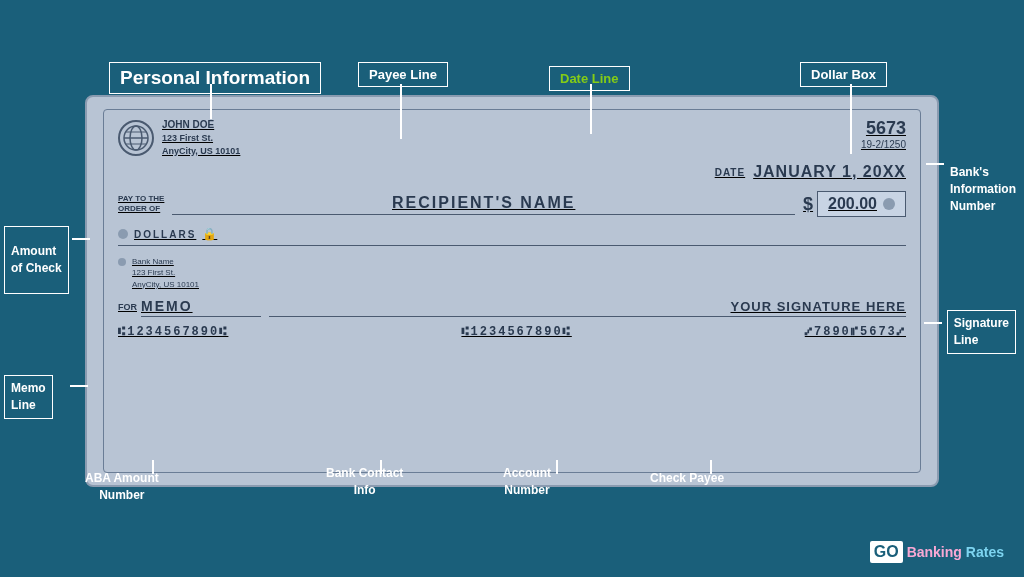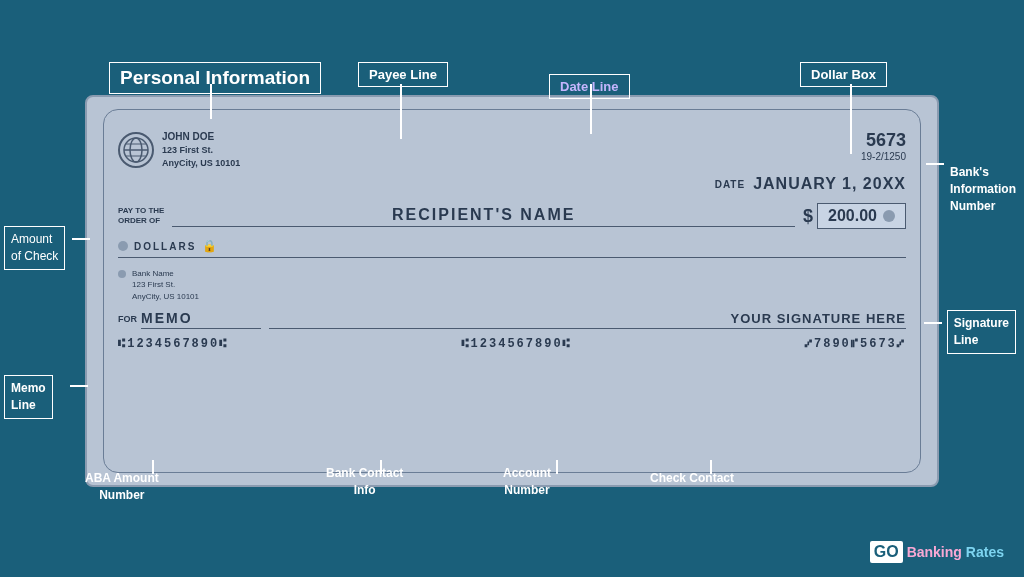--- a/index.html
+++ b/index.html
@@ -22,23 +22,24 @@
       background: #b8c4d4;
       border-radius: 8px;
       border: 2px solid #8a9bb0;
       padding: 12px 16px;
     }
 
     .check-inner {
       width: 100%;
       height: 100%;
       border: 1.5px solid #6a7d96;
-      border-radius: 15px;
-      padding: 20px 14px;
+      border-radius: 4px;
+      padding: 8px 14px;
       position: relative;
+      text-decoration: underline;
     }
 
     
     .check-top {
       display: flex;
       justify-content: space-between;
       align-items: flex-start;
       margin-bottom: 6px;
     }
 
@@ -413,38 +414,38 @@
   <span>Personal Information</span>
 </div>
 
 <div style="position:absolute; top:84px; left:210px; width:1.5px; height:35px; background:white;"></div>
 
 <div style="position:absolute; top:62px; left:358px; border:1.5px solid white; color:white; font-size:13px; font-weight:600; padding:4px 10px; background:transparent;">
   <span>Payee Line</span>
 </div>
 <div style="position:absolute; top:84px; left:400px; width:1.5px; height:55px; background:white;"></div>
 
-<div style="position:absolute; top:74px; left:549px; border:1.5px solid white; color:#c4b5fd; font-size:13px; font-weight:600; padding:4px 10px; background:transparent;">
+<div style="position:absolute; top:66px; left:549px; border:1.5px solid white; color:#84cc16; font-size:13px; font-weight:600; padding:4px 10px; background:transparent;">
   <span>Date Line</span>
 </div>
 <div style="position:absolute; top:84px; left:590px; width:1.5px; height:50px; background:white;"></div>
 
 <div style="position:absolute; top:62px; left:800px; border:1.5px solid white; color:white; font-size:13px; font-weight:600; padding:4px 10px; background:transparent;">
   <span>Dollar Box</span>
 </div>
 <div style="position:absolute; top:84px; left:850px; width:1.5px; height:70px; background:white;"></div>
 
 <div style="position:absolute; top:148px; right:8px; color:white; font-size:12px; font-weight:600; text-align:left; line-height:1.4;margin-top:16px;">
   <div>Bank's</div>
   <div>Information</div>
   <div>Number</div>
 </div>
 <div style="position:absolute; top:163px; right:80px; width:18px; height:1.5px; background:white;"></div>
 
-<div style="position:absolute; top:226px; left:4px; color:white; font-size:12px; font-weight:400; text-align:left; line-height:1.4; border:1.5px solid white; padding:4px 6px;">
+<div style="position:absolute; top:226px; left:4px; color:white; font-size:12px; font-weight:700; text-align:left; line-height:1.4; border:1.5px solid white; padding:16px 6px;">
   <div>Amount</div>
   <div>of Check</div>
 </div>
 <div style="position:absolute; top:238px; left:72px; width:18px; height:1.5px; background:white;"></div>
 
 <div style="position:absolute; top:310px; right:8px; color:white; font-size:12px; font-weight:600; text-align:left; line-height:1.4; border:1.5px solid white; padding:4px 6px;">
   <div>Signature</div>
   <div>Line</div>
 </div>
 <div style="position:absolute; top:322px; right:82px; width:18px; height:1.5px; background:white;"></div>
@@ -467,21 +468,21 @@
 </div>
 <div style="position:absolute; top:460px; left:380px; width:1.5px; height:14px; background:white;"></div>
 
 <div style="position:absolute; top:465px; left:503px; color:white; font-size:12px; font-weight:600; text-align:center; line-height:1.4;">
   <div>Account</div>
   <div>Number</div>
 </div>
 <div style="position:absolute; top:460px; left:556px; width:1.5px; height:14px; background:white;"></div>
 
 <div style="position:absolute; top:470px; left:650px; color:white; font-size:12px; font-weight:600; text-align:center; line-height:1.4;">
-  <div>Check Contact</div>
+  <div>Check Payee</div>
 </div>
 <div style="position:absolute; top:460px; left:710px; width:1.5px; height:14px; background:white;"></div>
 
 <div class="branding">
   <div class="brand-go">GO</div>
   <span class="brand-banking">Banking</span>
   <span class="brand-rates">Rates</span>
 </div>
 
 </body></html>

